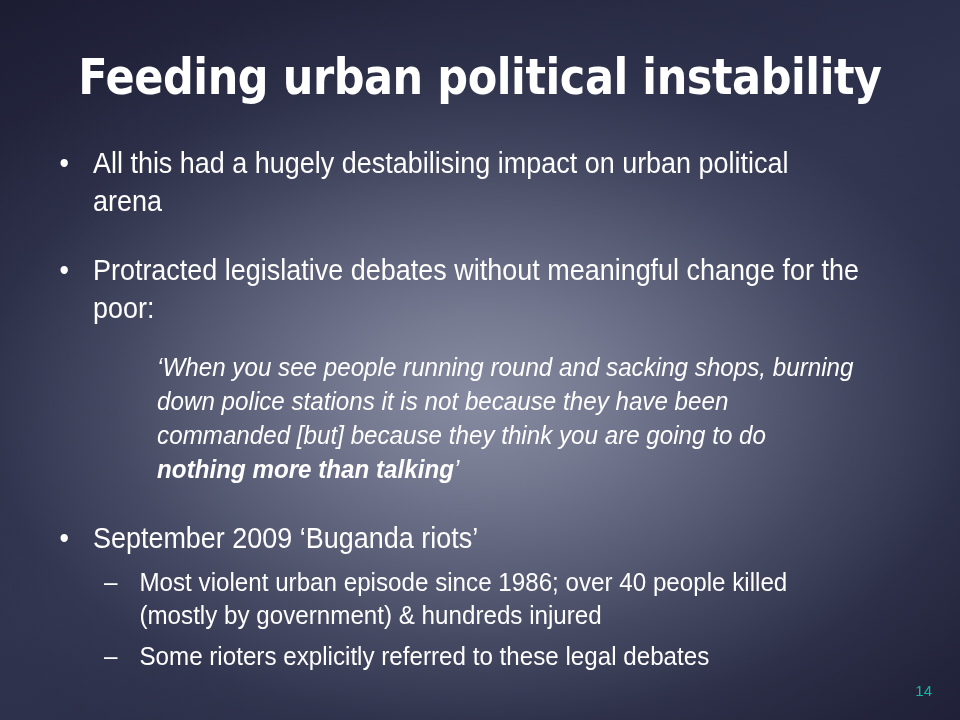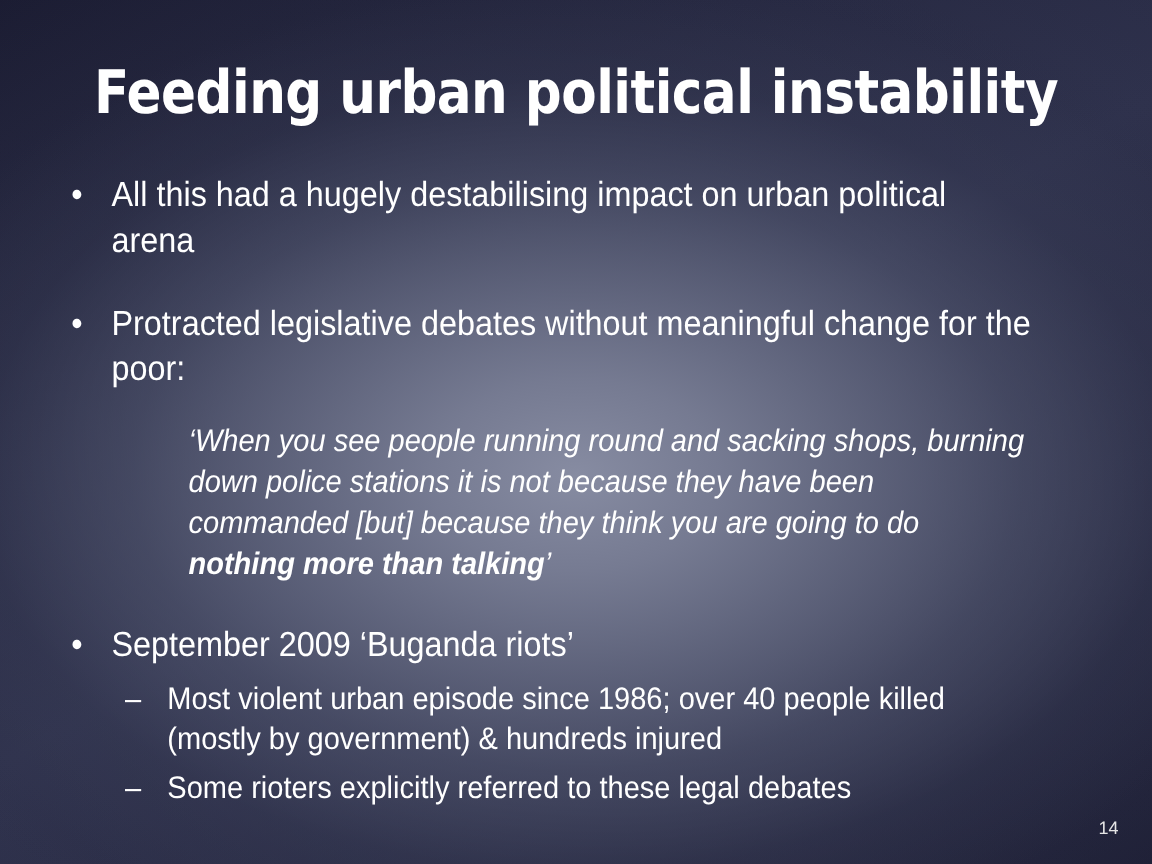--- a/index.html
+++ b/index.html
@@ -113,21 +113,21 @@
     color:#ffffff;
   }
   .lvl2 .txt { display:block; }
   .gap-d { height:8px; }
 
   
   .page-num {
     position:absolute;
     right:28px;
     bottom:22px;
-    color:#e5e5e5;
+    color:#14b8a6;
     font-size:15px;
     line-height:1;
   }
 </style>
 </head>
 <body>
 
 <div id="slide">
 
   <div class="slide-title">Feeding urban political instability</div>

